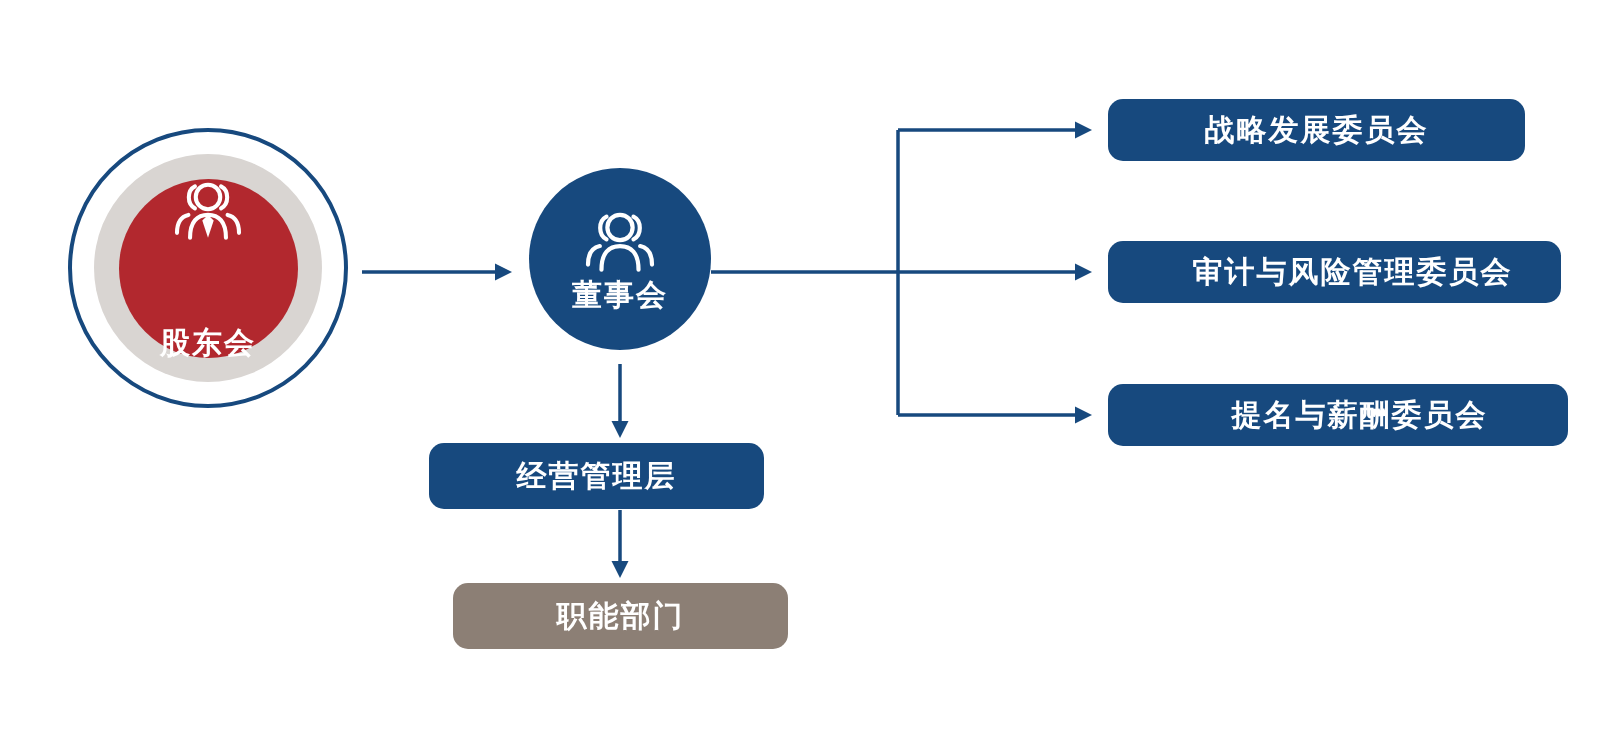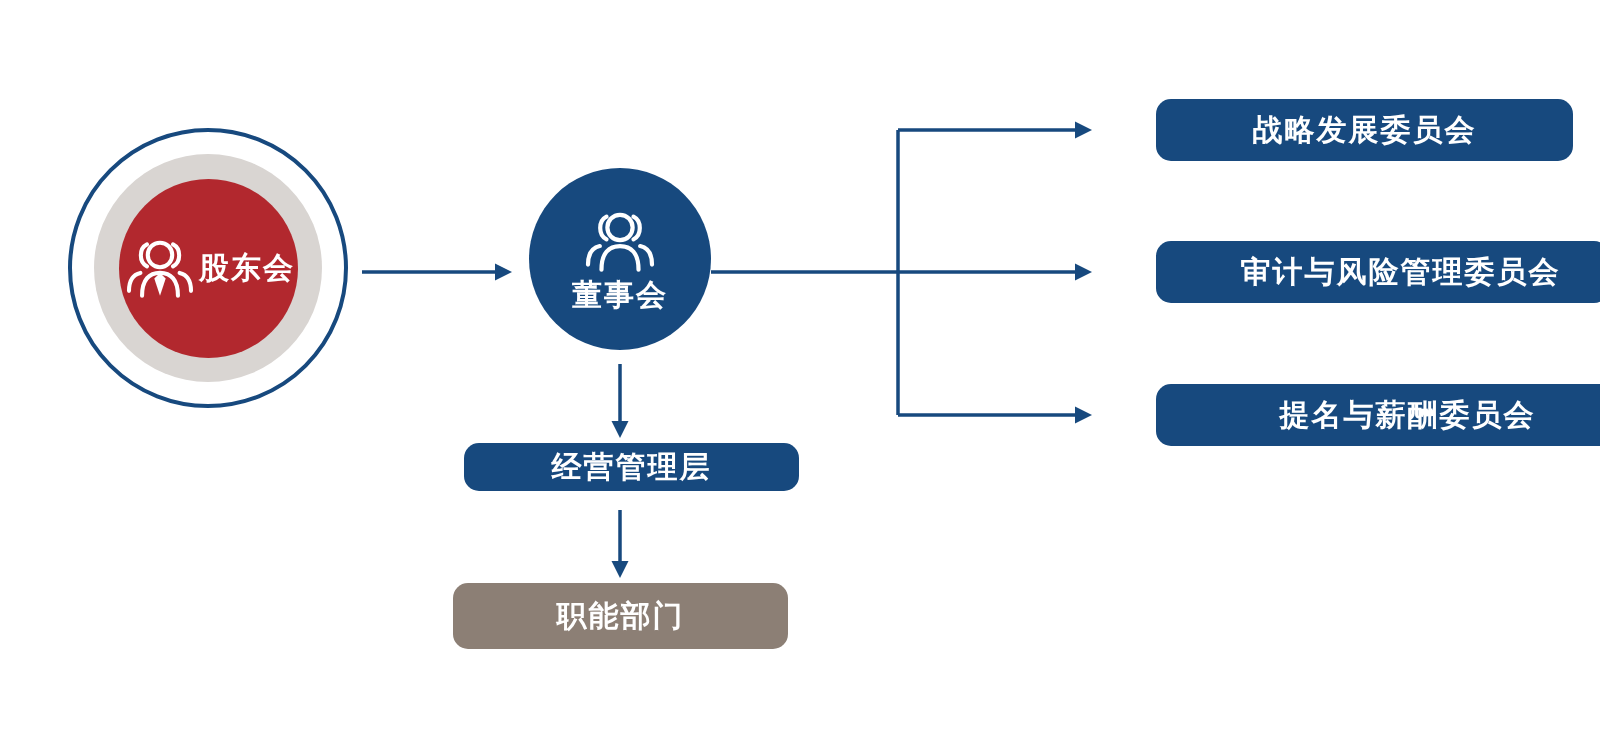--- a/index.html
+++ b/index.html
@@ -39,22 +39,22 @@
     display: flex; align-items: center; justify-content: center;
   }
   .sh-gray {
     width: 228px; height: 228px; border-radius: 50%;
     background: var(--ring-gray);
     display: flex; align-items: center; justify-content: center;
   }
   .sh-red {
     width: 179px; height: 179px; border-radius: 50%;
     background: var(--accent-red);
-    display: flex; flex-direction: row;
-    align-items: center; justify-content: center;
+    display: flex; flex-direction: column;
+    align-items: center; justify-content: space-between;
     gap: 0;
   }
 
   
   .board {
     position: absolute; left: 529px; top: 168px;
     width: 182px; height: 182px; border-radius: 50%;
     background: var(--primary-blue);
     display: flex; flex-direction: column;
     align-items: center; justify-content: center;
@@ -63,25 +63,25 @@
 
   .icon { display: block; }
 
   
   .pill {
     position: absolute;
     background: var(--primary-blue);
     border-radius: 15px;
     display: flex; align-items: center; justify-content: center;
   }
-  .committee { left: 1108px; width: 417px; height: 62px; margin-left: 48px; }
+  .committee { left: 1108px; width: 417px; height: 62px; }
   .c1 { top: 99px; }
   .c2 { top: 241px; padding-left: 36px; }
   .c3 { top: 384px; padding-left: 43px; }
-  .management { left: 464px; top: 443px; width: 335px; height: 48px; }
+  .management { left: 429px; top: 443px; width: 335px; height: 66px; }
   .functional { left: 453px; top: 583px; width: 335px; height: 66px; background: var(--taupe); }
 </style>
 </head>
 <body>
 
 <div id="canvas">
 
   <svg id="connectors" width="1600" height="747" viewBox="0 0 1600 747">
     <defs>
       <marker id="arrow" viewBox="0 0 10 10" refX="2" refY="5" markerWidth="5" markerHeight="5" orient="auto">

